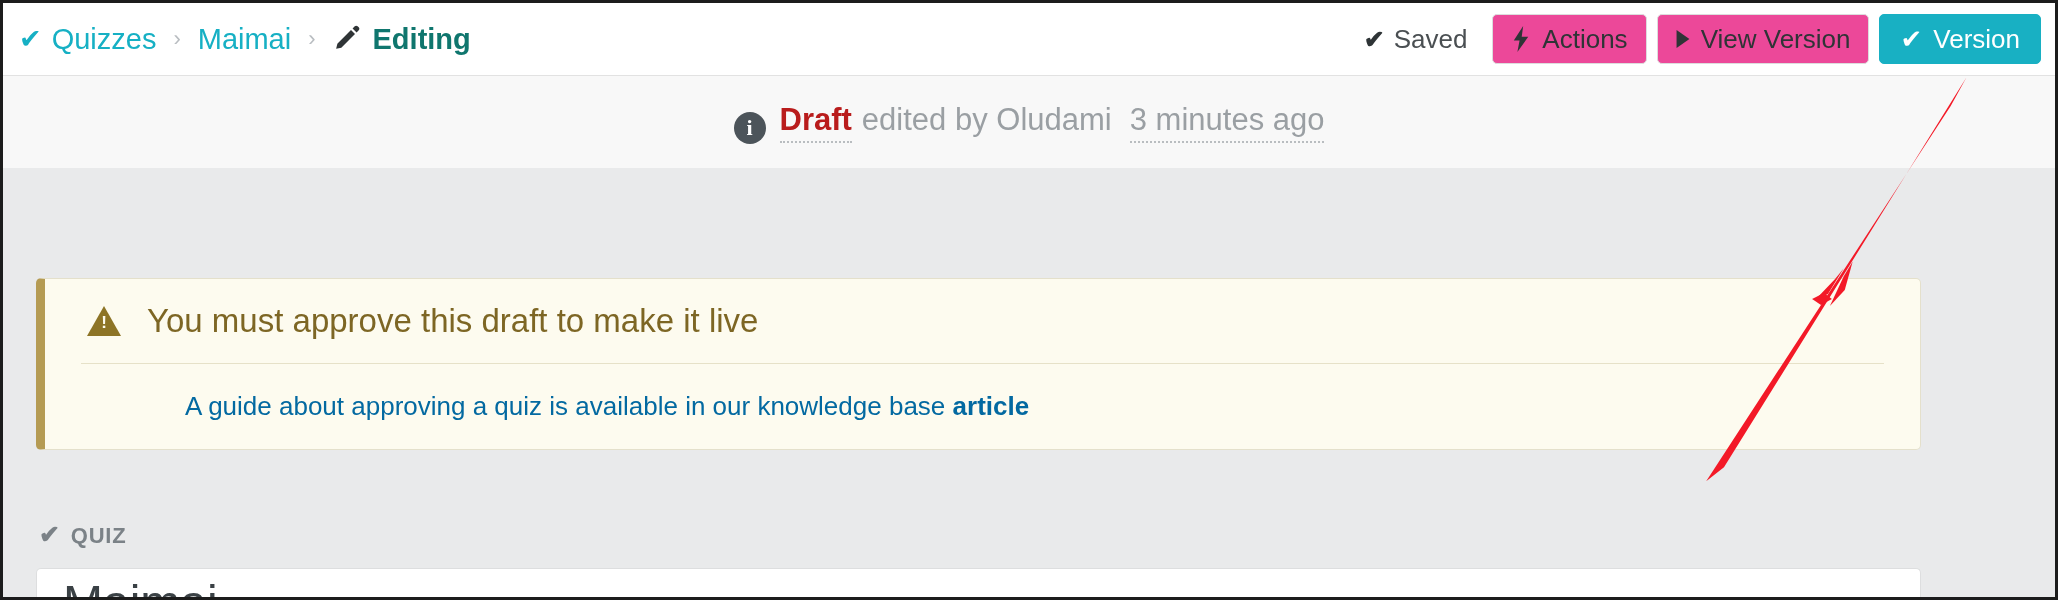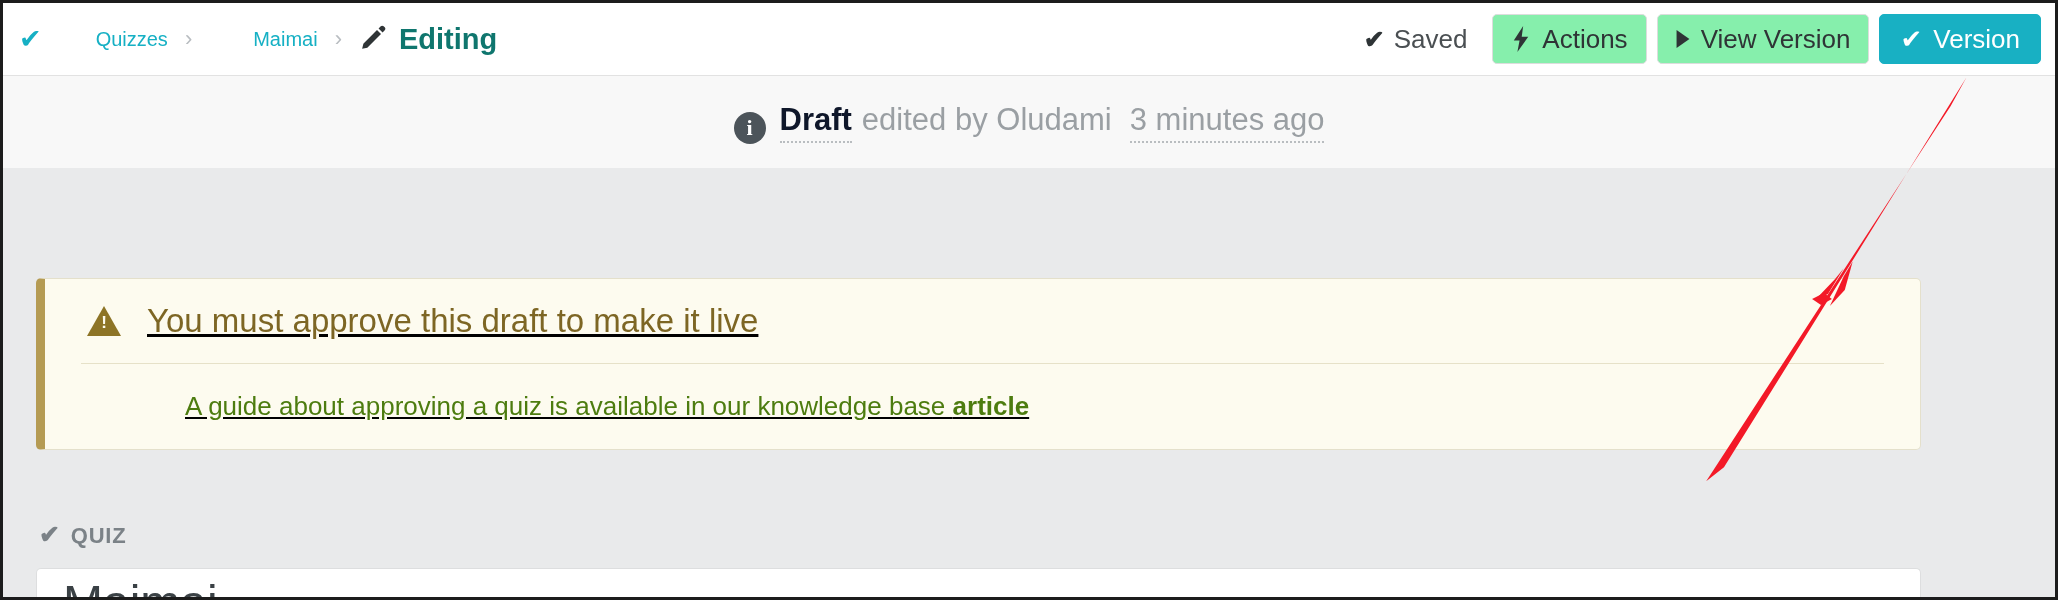--- a/index.html
+++ b/index.html
@@ -51,22 +51,21 @@
   .bc-check {
     color: #16b0c4;
     font-size: 27px;
     margin-right: 10px;
     line-height: 1;
     display: inline-block;
   }
   .bc-link {
     color: #16b0c4;
     text-decoration: none;
-    font-size: 20px;
-    margin-left: 44px;
+    font-size: 29px;
   }
   .bc-sep {
     color: #b9bdc1;
     font-size: 22px;
     margin: 0 17px;
     display: inline-block;
   }
   .bc-pencil {
     display: inline-block;
     margin-right: 11px;
@@ -106,21 +105,21 @@
     height: 50px;
     box-sizing: border-box;
     border-radius: 5px;
     font-size: 26px;
     padding: 0 18px;
     white-space: nowrap;
     cursor: pointer;
     margin-left: 10px;
   }
   .btn-default {
-    background: #86efac;
+    background: #ec4899;
     border: 1px solid #dcdddd;
     color: #2f3436;
   }
   .btn-primary {
     background: #18b0c3;
     border: 1px solid #18b0c3;
     color: #ffffff;
     padding: 0 20px;
   }
   .btn .glyph {
@@ -159,21 +158,21 @@
     font-family: "Liberation Serif", serif;
     display: inline-flex;
     align-items: center;
     justify-content: center;
     margin-right: 14px;
     position: relative;
     top: 5px;
     flex: none;
   }
   .draft-word {
-    color: #0f172a;
+    color: #b91c1c;
     font-weight: bold;
     border-bottom: 2px dotted #b9bdc0;
     padding-bottom: 3px;
     margin-right: 10px;
   }
   .draft-mid { margin-right: 18px; }
   .draft-time {
     border-bottom: 2px dotted #b9bdc0;
     padding-bottom: 3px;
   }
@@ -191,21 +190,20 @@
     position: absolute;
     left: 33px;
     top: 110px;
     width: 1885px;
     box-sizing: border-box;
     background: #fdfbef;
     border: 1px solid #e4e0cb;
     border-left: 9px solid #b59b53;
     border-radius: 5px;
     padding: 22px 0 26px 0;
-    text-decoration: underline;
   }
   .alert-head {
     display: flex;
     align-items: center;
     padding: 0 38px 0 42px;
   }
   .warn-icon {
     width: 0; height: 0;
     border-left: 17px solid transparent;
     border-right: 17px solid transparent;
@@ -231,21 +229,21 @@
     font-size: 33px;
     line-height: 1.2;
   }
   .alert-rule {
     height: 1px;
     background: #e6e1c8;
     margin: 22px 36px 0 36px;
   }
   .alert-body {
     padding: 26px 38px 0 140px;
-    color: #4d7c0f;
+    color: #0369a1;
     font-size: 26px;
     line-height: 1.3;
   }
   .alert-body b { font-weight: bold; }
 
   
   .quiz-label {
     position: absolute;
     left: 36px;
     top: 353px;

